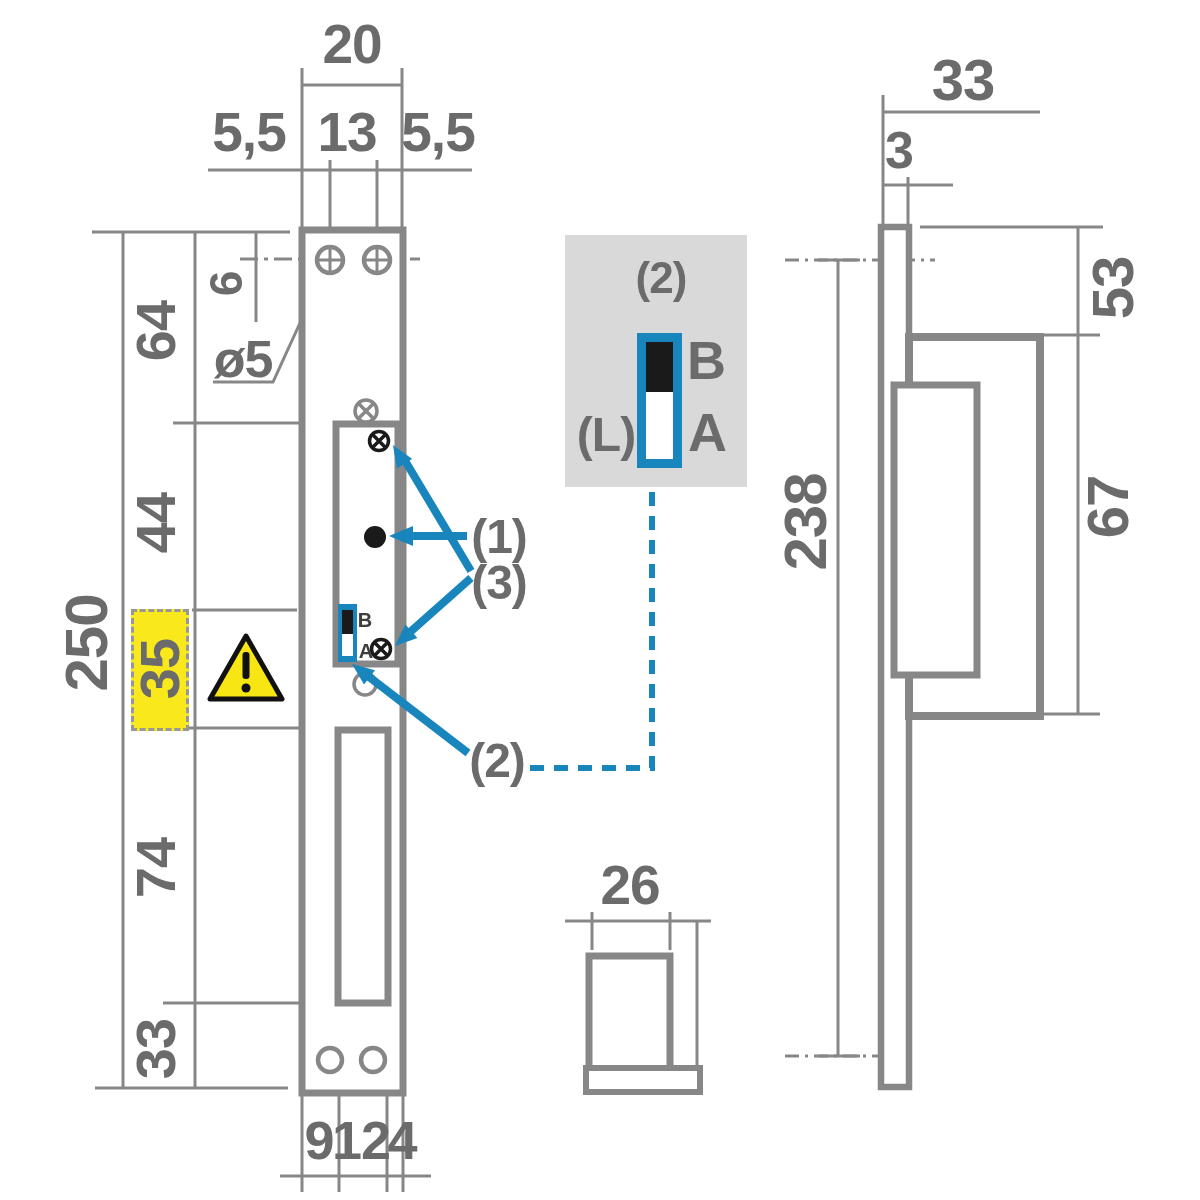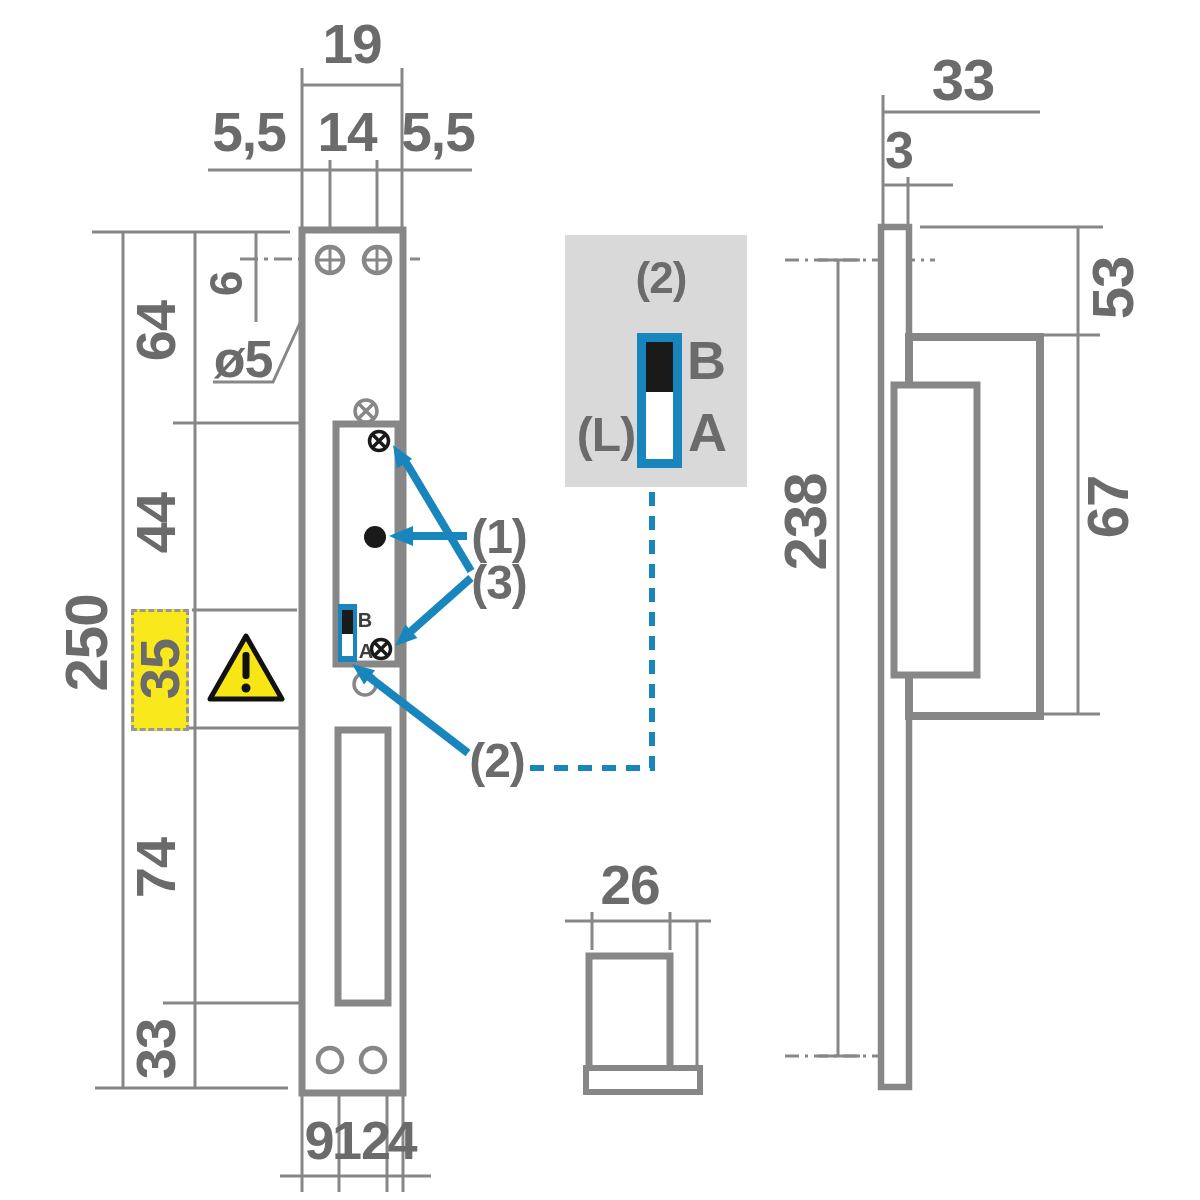--- a/index.html
+++ b/index.html
@@ -125,23 +125,23 @@
   <div class="inset-box"></div>
   <div class="switch sw-inset">
     <div class="well"></div>
     <div class="slider"></div>
   </div>
   <div class="switch sw-mini">
     <div class="well"></div>
     <div class="slider"></div>
   </div>
 
-  <div class="lbl" style="left:352px;top:44px;font-size:55px">19</div>
+  <div class="lbl" style="left:352px;top:44px;font-size:55px">20</div>
   <div class="lbl" style="left:249px;top:132px;font-size:55px">5,5</div>
-  <div class="lbl" style="left:347px;top:132px;font-size:55px">14</div>
+  <div class="lbl" style="left:347px;top:132px;font-size:55px">13</div>
   <div class="lbl" style="left:438px;top:132px;font-size:55px">5,5</div>
   <div class="lbl r" style="left:226px;top:284px;font-size:46px">6</div>
   <div class="lbl" style="left:243px;top:359px;font-size:52px">ø5</div>
   <div class="lbl r" style="left:156px;top:331px;font-size:56px">64</div>
   <div class="lbl r" style="left:156px;top:523px;font-size:56px">44</div>
   <div class="lbl r" style="left:87px;top:643px;font-size:60px">250</div>
   <div class="lbl r" style="left:160px;top:669px;font-size:56px">35</div>
   <div class="lbl r" style="left:156px;top:868px;font-size:56px">74</div>
   <div class="lbl r" style="left:156px;top:1049px;font-size:56px">33</div>
   <div class="lbl" style="left:319px;top:1140px;font-size:54px">9</div>

